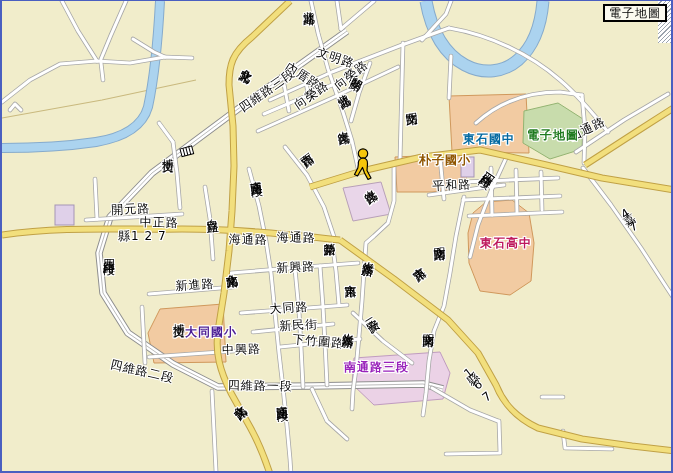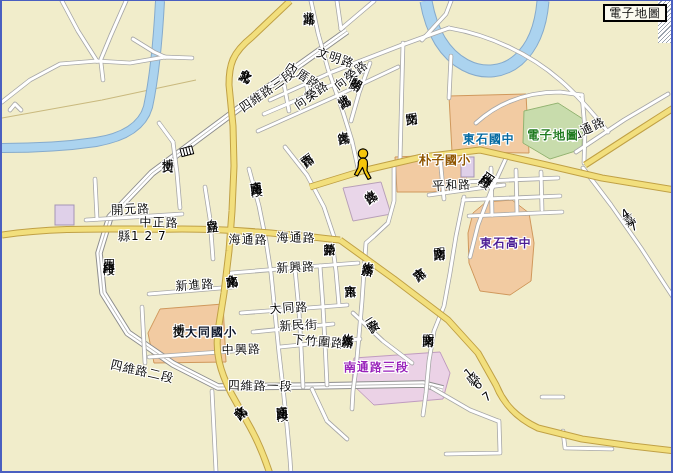--- a/index.html
+++ b/index.html
@@ -209,22 +209,22 @@
       <div class="lbl h" style="left: 226px; top: 378px; transform: rotate(1deg);">四維路一段</div>
       <div class="lbl v" style="left: 272px; top: 396px; transform: rotate(-4deg);">南通路三段</div>
       <div class="lbl v" style="left: 222px; top: 403px; transform: rotate(-40deg);">文化南路</div>
       <div class="lbl h" style="left: 565px; top: 131px; transform: rotate(-26deg);">山通路</div>
       <div class="lbl h" style="left: 116px; top: 229px;">縣1 2 7</div>
       <div class="lbl v" style="left: 456px; top: 370px; transform: rotate(-38deg);">縣167</div>
       <div class="lbl v" style="left: 613px; top: 210px; transform: rotate(-33deg);">嘉47</div>
       <div class="lbl h place" style="left: 381px; top: 153px; color: rgb(143, 85, 0); margin-left: 36px;">朴子國小</div>
       <div class="lbl h place" style="left: 461px; top: 132px; color: #0369a1;">東石國中</div>
       <div class="lbl h place" style="left: 525px; top: 128px; color: rgb(31, 122, 31);">電子地圖</div>
-      <div class="lbl h place" style="left: 478px; top: 236px; color: #4c1d95;">東石高中</div>
-      <div class="lbl h place" style="left: 183px; top: 325px; color: #0f172a;">大同國小</div>
+      <div class="lbl h place" style="left: 478px; top: 236px; color: #be185d;">東石高中</div>
+      <div class="lbl h place" style="left: 183px; top: 325px; color: #4c1d95;">大同國小</div>
       <div class="lbl h place" style="left: 342px; top: 360px; color: rgb(153, 34, 187);">南通路三段</div>
     </div>
 
   <div class="corner-hatch"></div>
 
   <div id="map-button">電子地圖</div>
 
 </div>
 
 </body></html>

